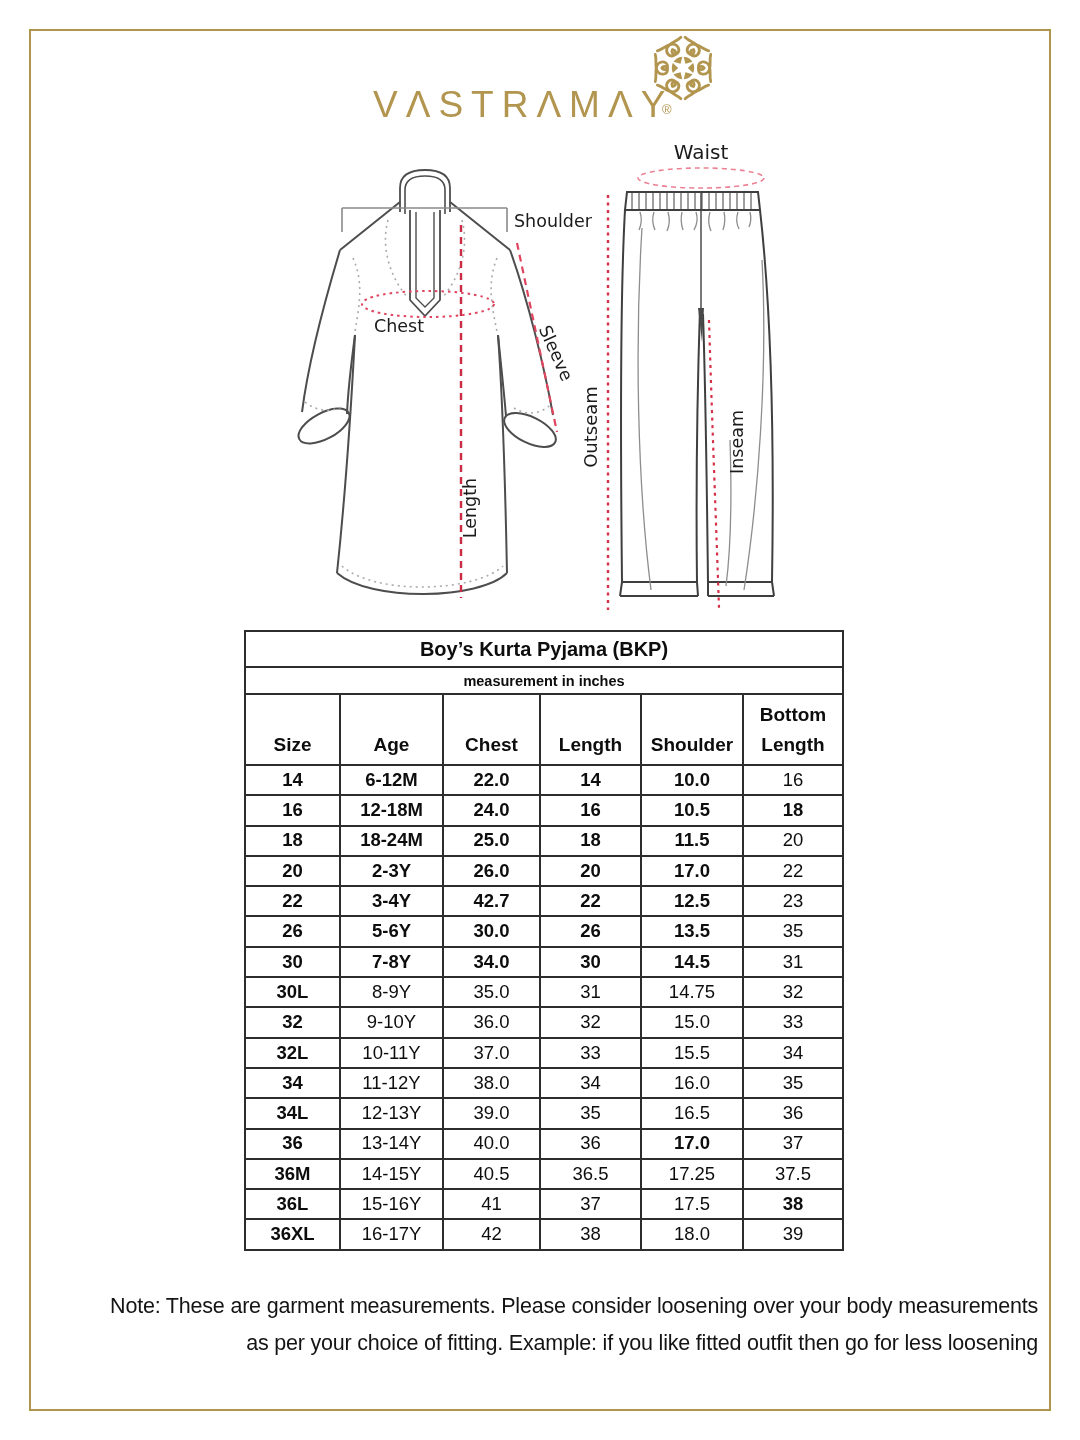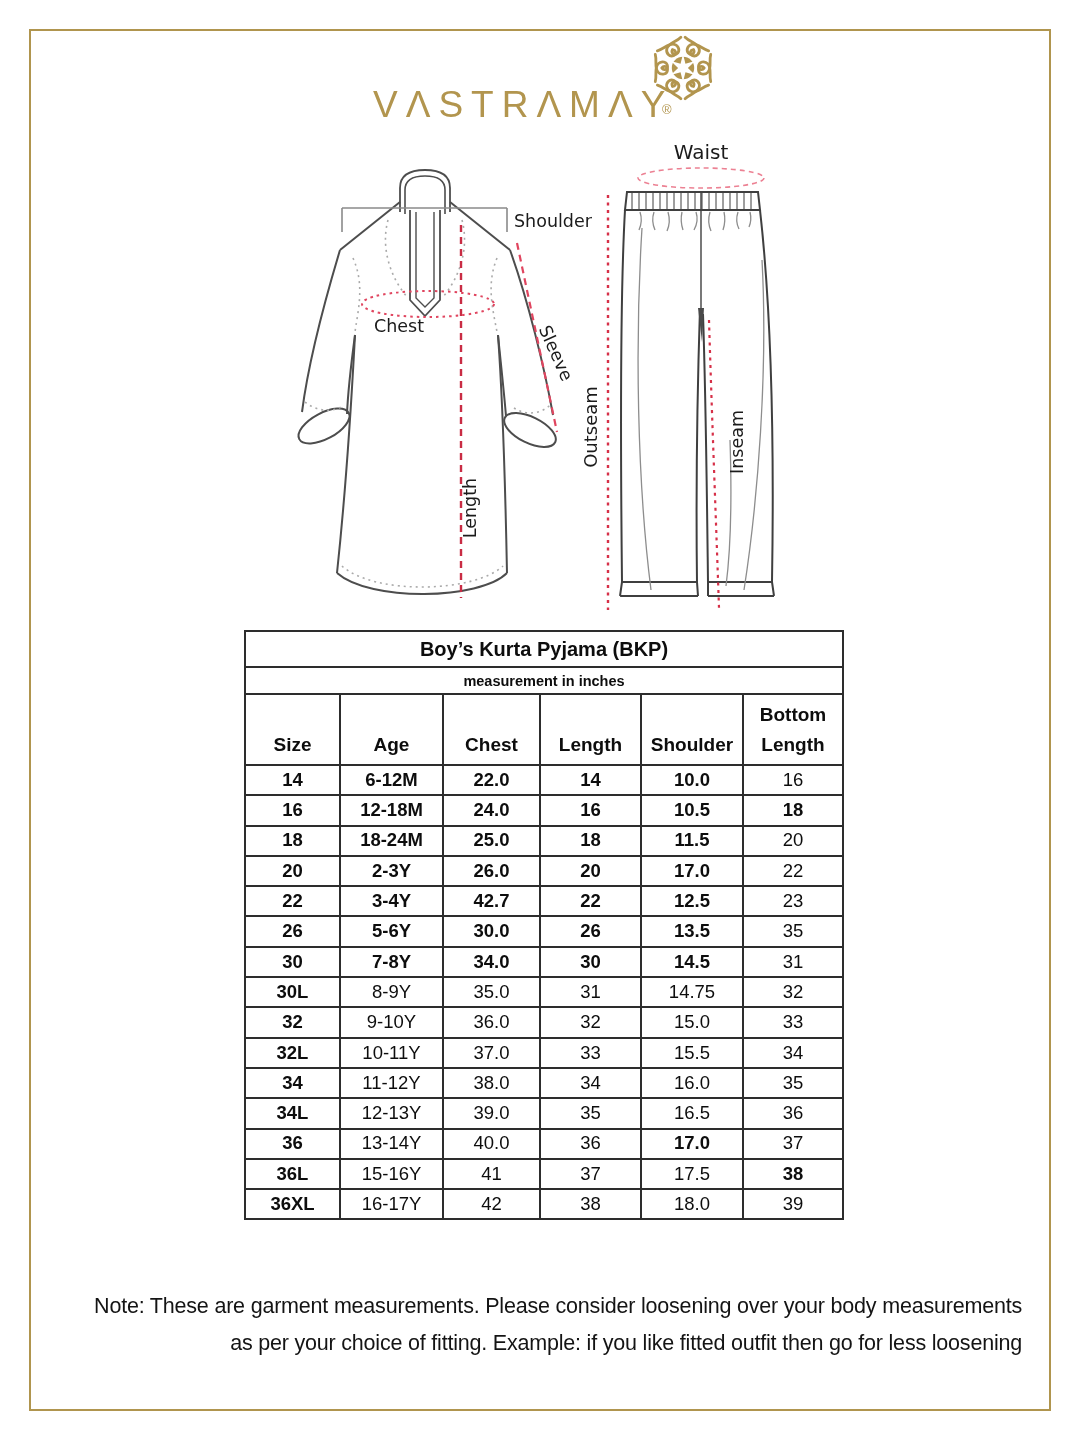--- a/index.html
+++ b/index.html
@@ -32,21 +32,21 @@
   .size-table td,.size-table th{border:2px solid #2d2d2d;padding:0;text-align:center;
         color:#0d0d0d;overflow:hidden;}
   .size-table .title-cell{height:34px;font-size:20px;font-weight:bold;}
   .size-table .sub-cell{height:25px;font-size:14.5px;font-weight:bold;}
   .size-table th{height:64px;font-size:19px;font-weight:bold;vertical-align:bottom;
         padding-bottom:5px;line-height:1.55;}
   .size-table tbody td{height:28.3px;font-size:18.5px;line-height:1;}
   .size-table tbody td.b{font-weight:bold;margin-left:24px;}
 
   
-  .note{position:absolute;left:54px;width:968px;top:1288px;font-size:21.5px;
+  .note{position:absolute;left:70px;width:968px;top:1288px;font-size:21.5px;
         line-height:1.72;color:#141414;text-align:right;letter-spacing:-0.2px;}
 </style>
 </head>
 <body>
 
 <div class="page">
   <div class="gold-frame"></div>
 
   <div class="brand-text">VΛSTRΛMΛY</div>
   <div class="brand-reg">®</div>
@@ -285,20 +285,28 @@
         </tr>
         <tr>
           <td class="b">36</td>
           <td>13-14Y</td>
           <td>40.0</td>
           <td>36</td>
           <td class="b">17.0</td>
           <td>37</td>
         </tr>
         <tr>
+          <td class="b">36M</td>
+          <td>14-15Y</td>
+          <td>40.5</td>
+          <td>36.5</td>
+          <td>17.25</td>
+          <td>37.5</td>
+        </tr>
+        <tr>
           <td class="b">36L</td>
           <td>15-16Y</td>
           <td>41</td>
           <td>37</td>
           <td>17.5</td>
           <td class="b">38</td>
         </tr>
         <tr>
           <td class="b">36XL</td>
           <td>16-17Y</td>

